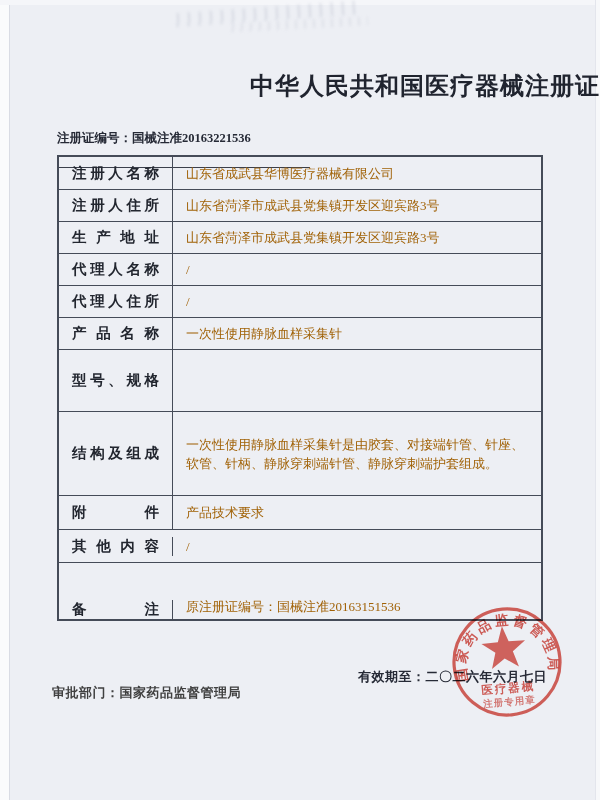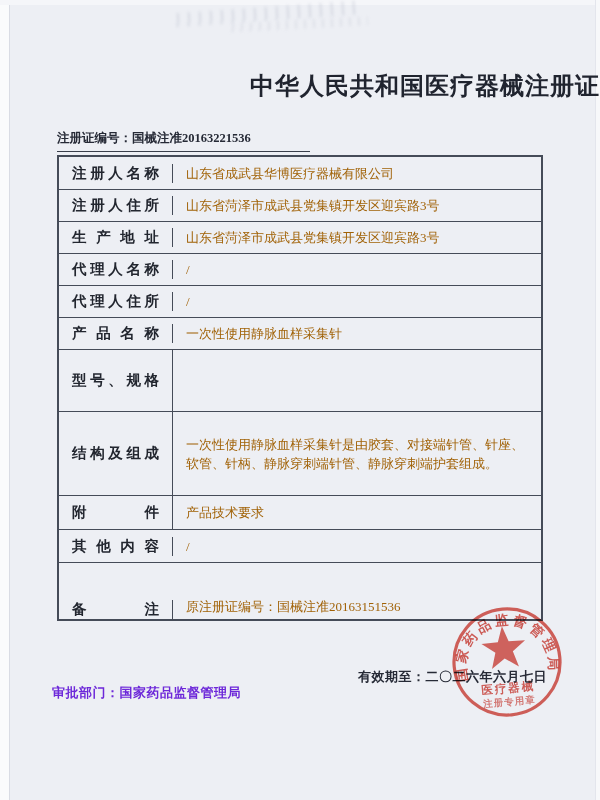--- a/index.html
+++ b/index.html
@@ -19,45 +19,45 @@
     background:repeating-linear-gradient(95deg,transparent 0 4px,#c2c5d2 4px 6px,transparent 6px 9px);}
 
   .title{
     position:absolute;left:65px;top:70px;width:535px;
     text-align:right;font-size:24px;font-weight:700;letter-spacing:1px;color:#20242f;
   }
   .reg-line{
     position:absolute;left:57px;top:130px;font-size:12.5px;font-weight:700;color:#262a36;
   }
   .reg-line .u{
-    display:inline-block;width:253px;border-bottom:1.4px solid #3a3f4b;padding-bottom:4px;white-space:nowrap;
+    display:inline-block;width:253px;border-bottom:1.4px solid #3a3f4b;padding-bottom:20px;white-space:nowrap;
   }
 
   .cert-table{
     position:absolute;left:57px;top:155px;width:486px;
     border:2px solid #454b58;box-sizing:border-box;
   }
   .row{display:flex;border-top:1.5px solid #454b58;box-sizing:border-box;}
   .row:first-child{border-top:none;}
   .lbl{
     width:114px;flex:0 0 114px;border-right:1.5px solid #454b58;box-sizing:border-box;
     display:flex;align-items:center;padding:0 13px;
   }
   .lbl > div{
     width:100%;font-weight:700;font-size:14.5px;color:#22262f;
     text-align:justify;text-align-last:justify;
   }
   .val{
     flex:1;display:flex;align-items:center;padding:3px 10px 3px 13px;box-sizing:border-box;
     font-size:13px;line-height:19px;color:#a16207;
   }
-  .h32{height:32px;align-items:center;} .h62{height:62px;} .h84{height:84px;} .h52{height:52px;}
+  .h32{height:32px;} .h62{height:62px;} .h84{height:84px;} .h52{height:52px;}
   .h34{height:34px;} .h33{height:33px;align-items:center;} .h48{height:57px;align-items:flex-end;}
 
-  .dept{position:absolute;left:52px;top:684px;font-size:13px;font-weight:700;letter-spacing:.5px;color:#6d28d9;}
+  .dept{position:absolute;left:52px;top:684px;font-size:13px;font-weight:700;letter-spacing:.5px;color:#404040;}
   .dates{position:absolute;right:53px;top:668px;text-align:right;font-size:13px;font-weight:700;color:#262a36;}
   .dates .line{white-space:nowrap;letter-spacing:.5px;}
   .dates .line + .line{margin-top:10px;}
 
   .seal{
     position:absolute;left:447px;top:602px;width:120px;height:120px;
     mix-blend-mode:multiply;opacity:.93;pointer-events:none;
   }
   .seal text{font-family:"Liberation Serif","DejaVu Serif",serif;font-weight:700;}
 </style>

